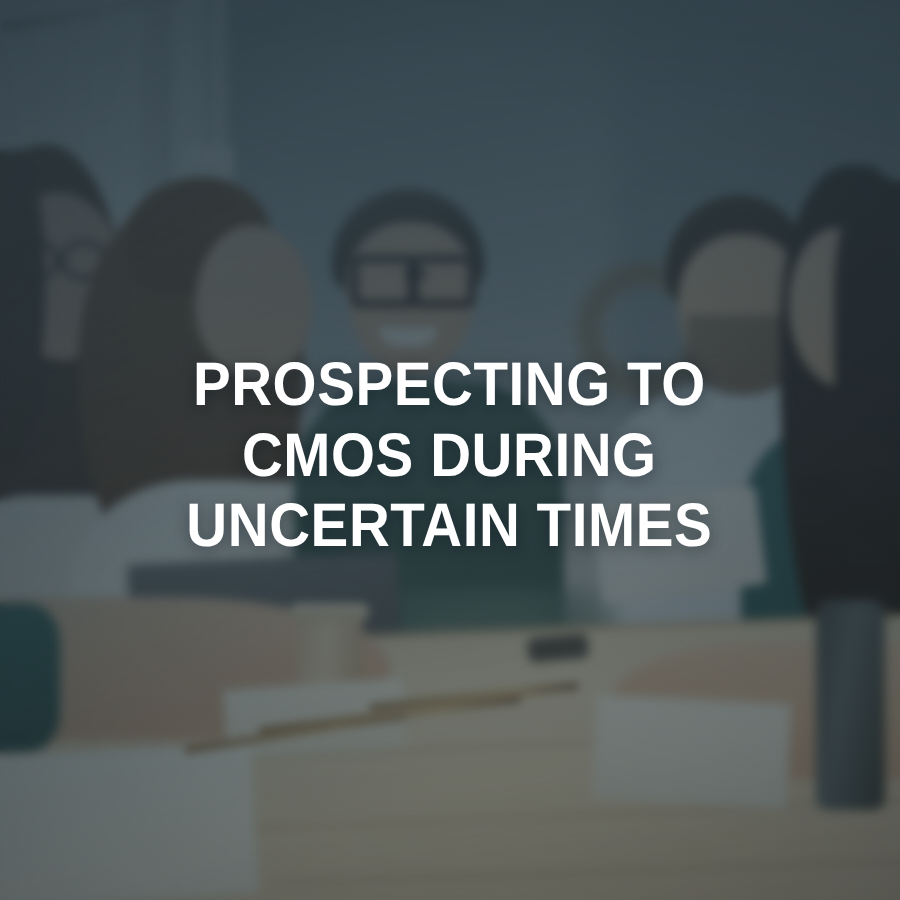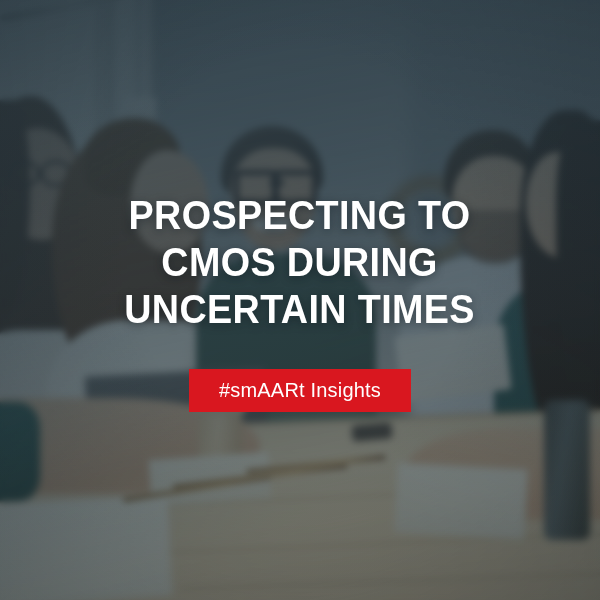--- a/index.html
+++ b/index.html
@@ -538,16 +538,15 @@
   <div class="vignette"></div>
 
   <div class="content">
 
     <h1 class="headline">
       <span class="ln">PROSPECTING TO</span>
       <span class="ln">CMOS DURING</span>
       <span class="ln">UNCERTAIN TIMES</span>
     </h1>
 
-    <button class="badge">#smAARt Insights</button>
   </div>
 
 </div>
 
 </body></html>

